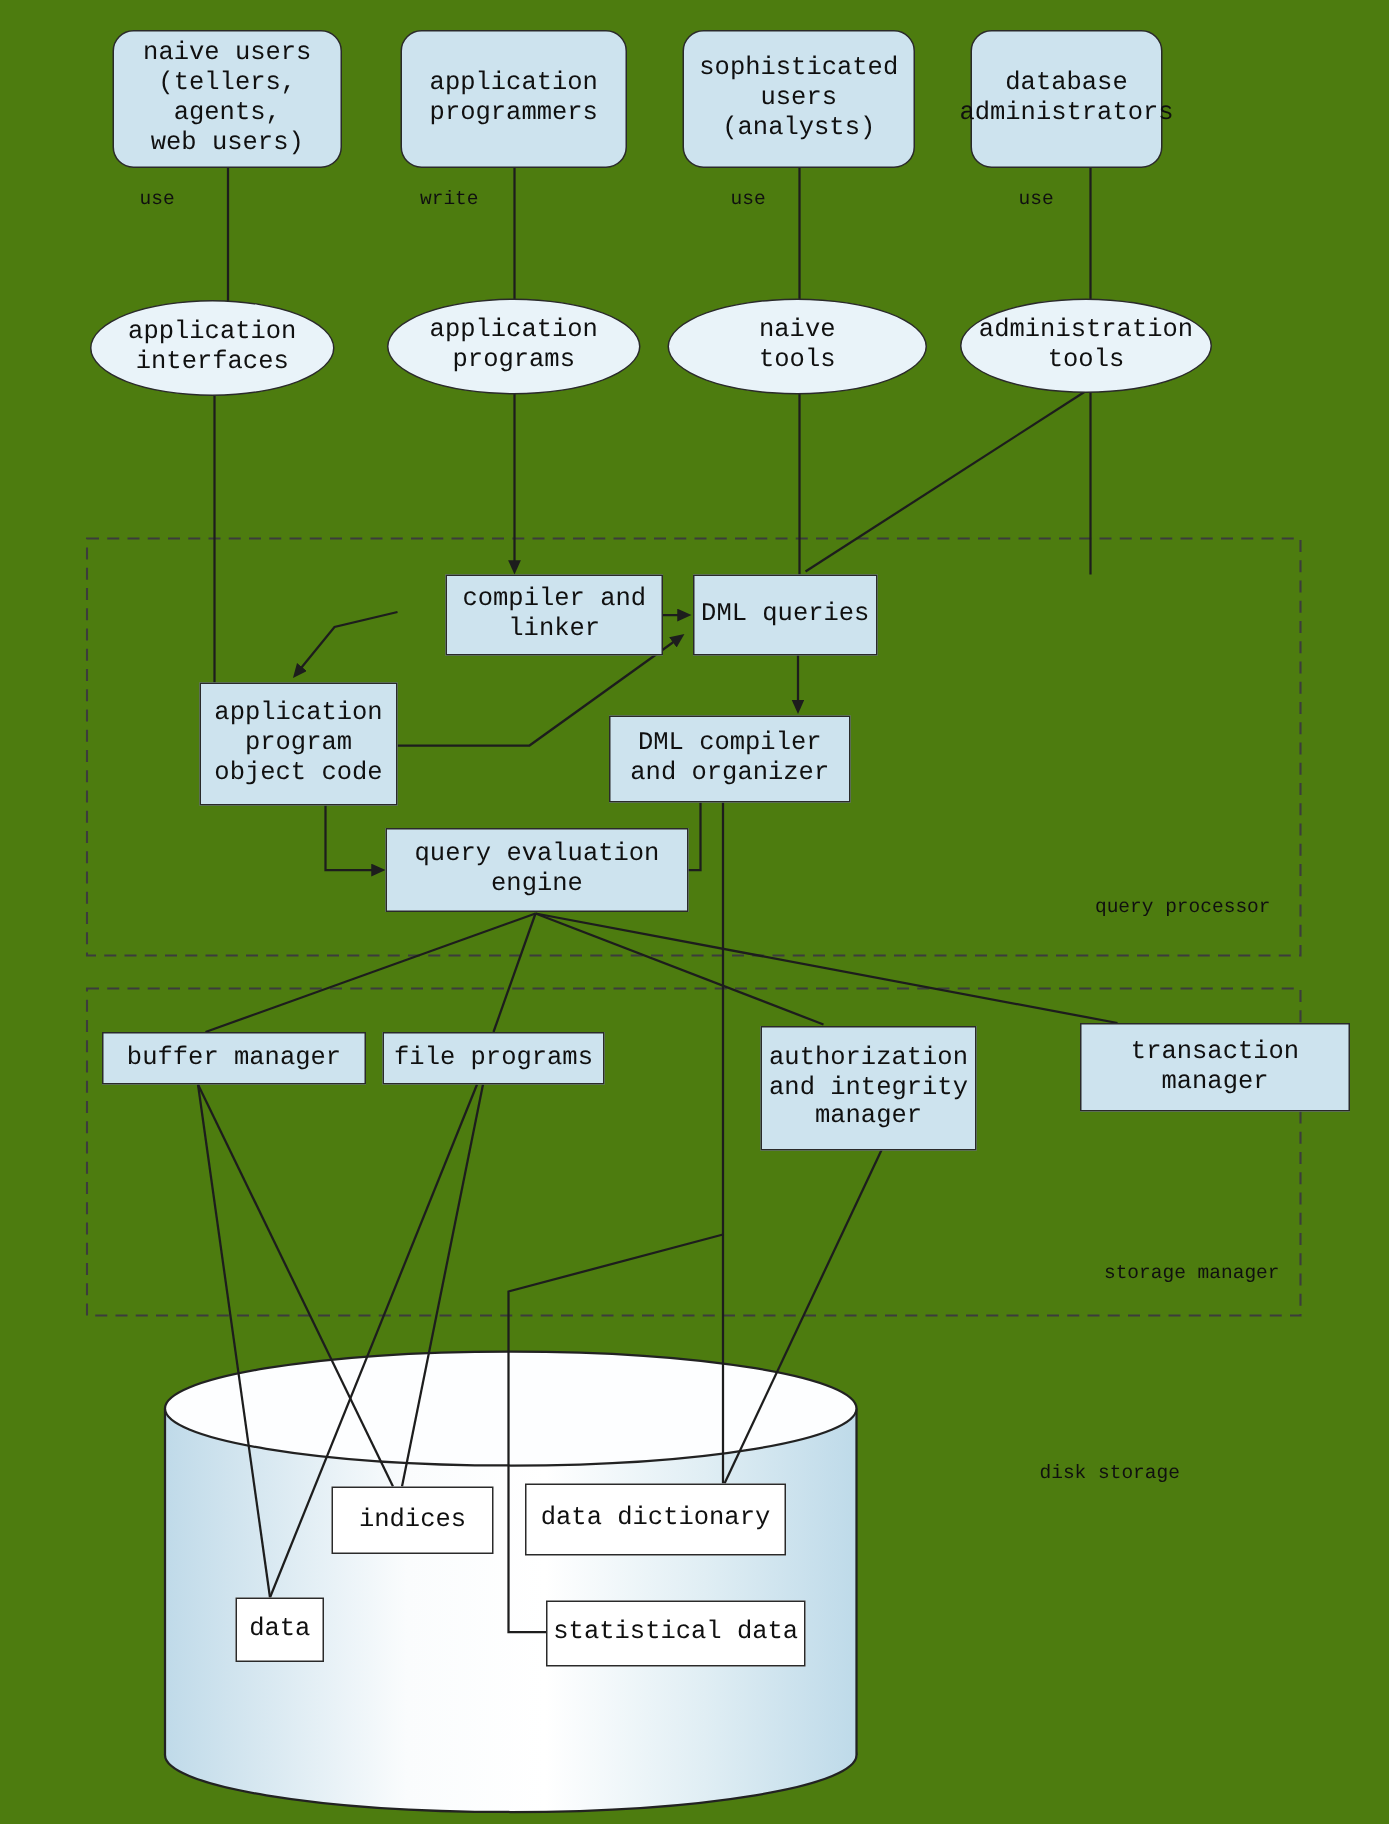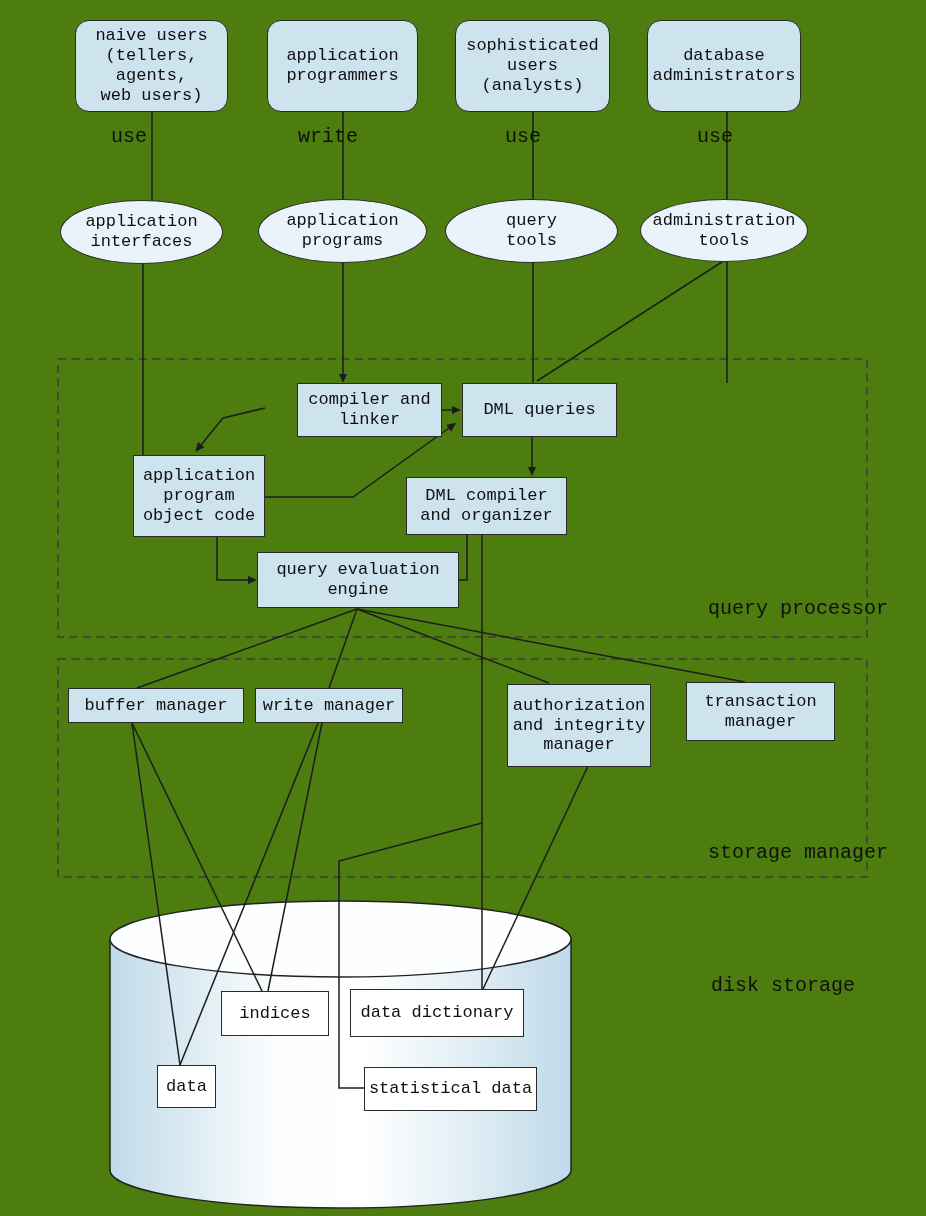--- a/index.html
+++ b/index.html
@@ -18,21 +18,21 @@
   .node{
     position:absolute;display:flex;align-items:center;justify-content:center;
     text-align:center;white-space:pre-line;font-size:17px;line-height:1.17;
     box-sizing:border-box;z-index:2;
   }
   .u{background:var(--node-fill);border:1.6px solid #2a2a2a;border-radius:14px;}
   .b{background:var(--node-fill);border:1.4px solid #2a2a2a;}
   .el{background:var(--ellipse-fill);border:1.4px solid #2a2a2a;border-radius:50%;}
   .w{background:#ffffff;border:1.3px solid #2a2a2a;}
   .lab{
-    position:absolute;font-size:20px;z-index:2;white-space:nowrap;margin-left:18px;
+    position:absolute;font-size:13px;z-index:2;white-space:nowrap;
   }
 </style>
 </head>
 <body>
 
 <div class="canvas">
 
   <svg width="926" height="1216" viewBox="0 0 926 1216">
     <defs>
       <marker id="arr" markerUnits="userSpaceOnUse" markerWidth="12" markerHeight="10" refX="0.5" refY="4.25" orient="auto">
@@ -95,55 +95,55 @@
   </svg>
 
   <div class="node u" style="left:75px;top:20px;width:153px;height:92px;">naive users
 (tellers, agents,
 web users)</div>
   <div class="node u" style="left:267px;top:20px;width:151px;height:92px;">application
 programmers</div>
   <div class="node u" style="left:455px;top:20px;width:155px;height:92px;">sophisticated
 users
 (analysts)</div>
-  <div class="node u" style="left:647px;top:20px;width:154px;height:92px;">database
+  <div class="node u" style="left:647px;top:20px;width:128px;height:92px;">database
 administrators</div>
 
   <div class="lab" style="left:93px;top:125px;">use</div>
   <div class="lab" style="left:280px;top:125px;">write</div>
   <div class="lab" style="left:487px;top:125px;">use</div>
   <div class="lab" style="left:679px;top:125px;">use</div>
 
   <div class="node el" style="left:60px;top:200px;width:163px;height:64px;">application
 interfaces</div>
   <div class="node el" style="left:258px;top:199px;width:169px;height:64px;">application
 programs</div>
-  <div class="node el" style="left:445px;top:199px;width:173px;height:64px;">query
+  <div class="node el" style="left:445px;top:199px;width:173px;height:64px;">naive
 tools</div>
   <div class="node el" style="left:640px;top:199px;width:168px;height:63px;">administration
 tools</div>
 
   <div class="node b" style="left:265px;top:383px;width:145px;height:54px;margin-left:32px;">compiler and
 linker</div>
-  <div class="node b" style="left:462px;top:383px;width:155px;height:54px;">DML queries</div>
+  <div class="node b" style="left:462px;top:383px;width:123px;height:54px;">DML queries</div>
   <div class="node b" style="left:133px;top:455px;width:132px;height:82px;">application
 program
 object code</div>
   <div class="node b" style="left:406px;top:477px;width:161px;height:58px;">DML compiler
 and organizer</div>
   <div class="node b" style="left:257px;top:552px;width:202px;height:56px;">query evaluation
 engine</div>
   <div class="lab" style="left:690px;top:597px;width:157px;text-align:right;">query processor</div>
 
   <div class="node b" style="left:68px;top:688px;width:176px;height:35px;">buffer manager</div>
-  <div class="node b" style="left:255px;top:688px;width:148px;height:35px;">write manager</div>
+  <div class="node b" style="left:255px;top:688px;width:148px;height:35px;">file programs</div>
   <div class="node b" style="left:507px;top:684px;width:144px;height:83px;">authorization
 and integrity
 manager</div>
-  <div class="node b" style="left:686px;top:682px;width:149px;height:59px;">transaction
+  <div class="node b" style="left:720px;top:682px;width:180px;height:59px;">transaction
 manager</div>
   <div class="lab" style="left:690px;top:841px;width:163px;text-align:right;">storage manager</div>
 
   <div class="node w" style="left:221px;top:991px;width:108px;height:45px;">indices</div>
   <div class="node w" style="left:350px;top:989px;width:174px;height:48px;">data dictionary</div>
   <div class="node w" style="left:157px;top:1065px;width:59px;height:43px;">data</div>
   <div class="node w" style="left:364px;top:1067px;width:173px;height:44px;">statistical data</div>
   <div class="lab" style="left:693px;top:974px;">disk storage</div>
 
 </div>

